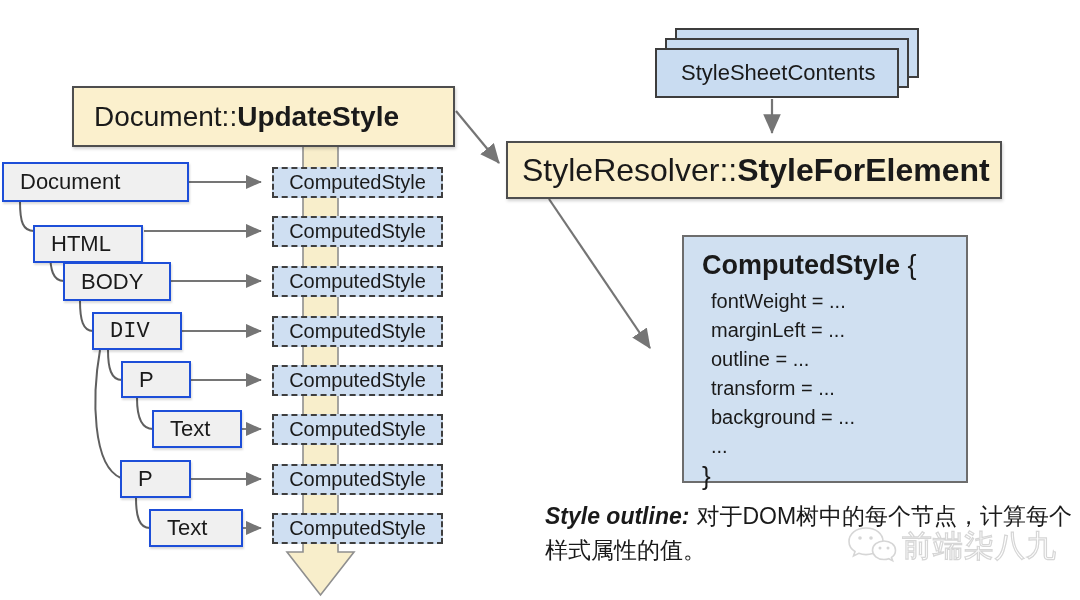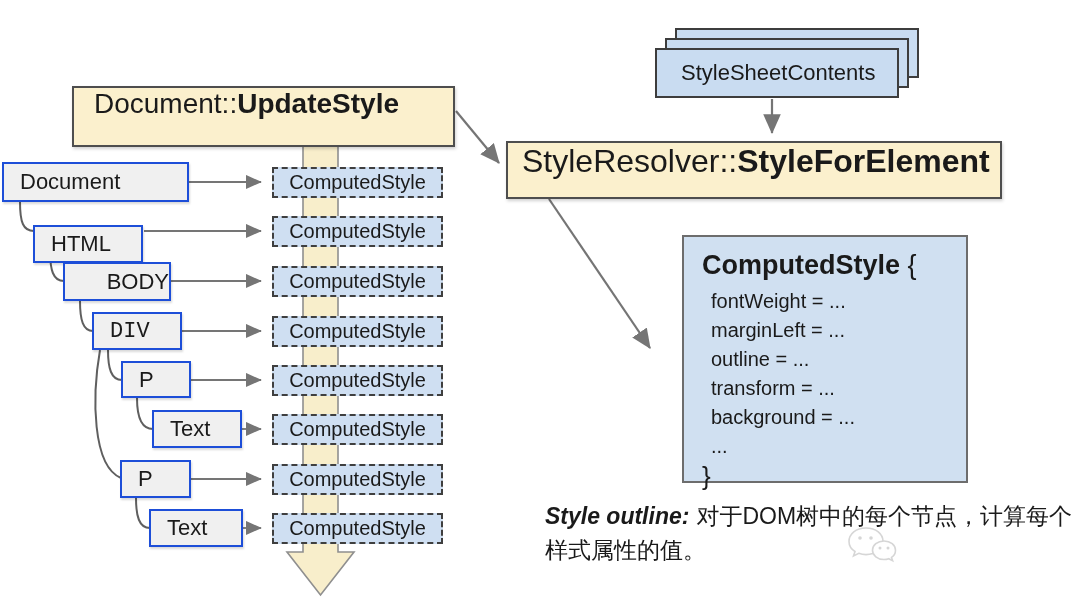--- a/index.html
+++ b/index.html
@@ -5,21 +5,21 @@
   html,body{margin:0;padding:0;background:#fff;}
   #stage{
     position:relative;width:1080px;height:600px;background:#ffffff;
     font-family:"Liberation Sans", sans-serif;color:#1a1a1a;overflow:hidden;
   }
   svg.layer{position:absolute;left:0;top:0;z-index:1;}
 
   
   .ybox{
     position:absolute;z-index:3;background:#fbf0cd;border:2px solid #4e4e4e;
-    display:flex;box-sizing:border-box;
+    display:flex;align-items:center;box-sizing:border-box;
     box-shadow:1px 2px 3px rgba(0,0,0,.18);
   }
   .ybox .bold{font-weight:bold;}
 
   
   .node{
     position:absolute;z-index:3;background:#f0f0f0;border:2px solid #1d4ed8;
     display:flex;align-items:center;box-sizing:border-box;font-size:22px;
     padding-left:16px;box-shadow:1px 2px 2px rgba(0,0,0,.15);
   }
@@ -123,21 +123,21 @@
       <span>StyleSheetContents</span>
     </div>
   </div>
 
   <div class="node" style="left:2px;top:162px;width:187px;height:40px;">
       <span>Document</span>
     </div>
   <div class="node" style="left:33px;top:212px;width:110px;height:38px;margin-top:13px;">
       <span>HTML</span>
     </div>
-  <div class="node" style="left:63px;top:262px;width:108px;height:39px;justify-content:flex-end;">
+  <div class="node" style="left:63px;top:262px;width:108px;height:39px;">
       <span>BODY</span>
     </div>
   <div class="node" style="left:92px;top:312px;width:90px;height:38px;font-family:Liberation Mono, monospace;">
       <span>DIV</span>
     </div>
   <div class="node" style="left:121px;top:361px;width:70px;height:37px;">
       <span>P</span>
     </div>
   <div class="node" style="left:152px;top:410px;width:90px;height:38px;">
       <span>Text</span>
@@ -200,15 +200,16 @@
         <path d="M20,4 C10,4 3,10 3,17.5 C3,21.8 5.3,25.2 9,27.5 L7.5,32 L12.8,29.3 C14.9,30.1 17.4,30.6 20,30.6 C30,30.6 37,24.6 37,17.3 C37,10 30,4 20,4 Z"></path>
         <path d="M38,17 C31.5,17 26.5,21.2 26.5,26.3 C26.5,31.4 31.5,35.5 38,35.5 C39.7,35.5 41.3,35.2 42.7,34.7 L46.6,36.7 L45.5,33.4 C48.2,31.7 49.5,29.1 49.5,26.3 C49.5,21.2 44.5,17 38,17 Z"></path>
       </g>
       <g fill="#d6d6d6">
         <circle cx="14" cy="14" r="1.8"></circle>
         <circle cx="25" cy="14" r="1.8"></circle>
         <circle cx="34" cy="24" r="1.5"></circle>
         <circle cx="42" cy="24" r="1.5"></circle>
       </g>
     </svg>
+    <span class="wm-text">前端柒八九</span>
   </div>
 
 </div>
 
 </body></html>

